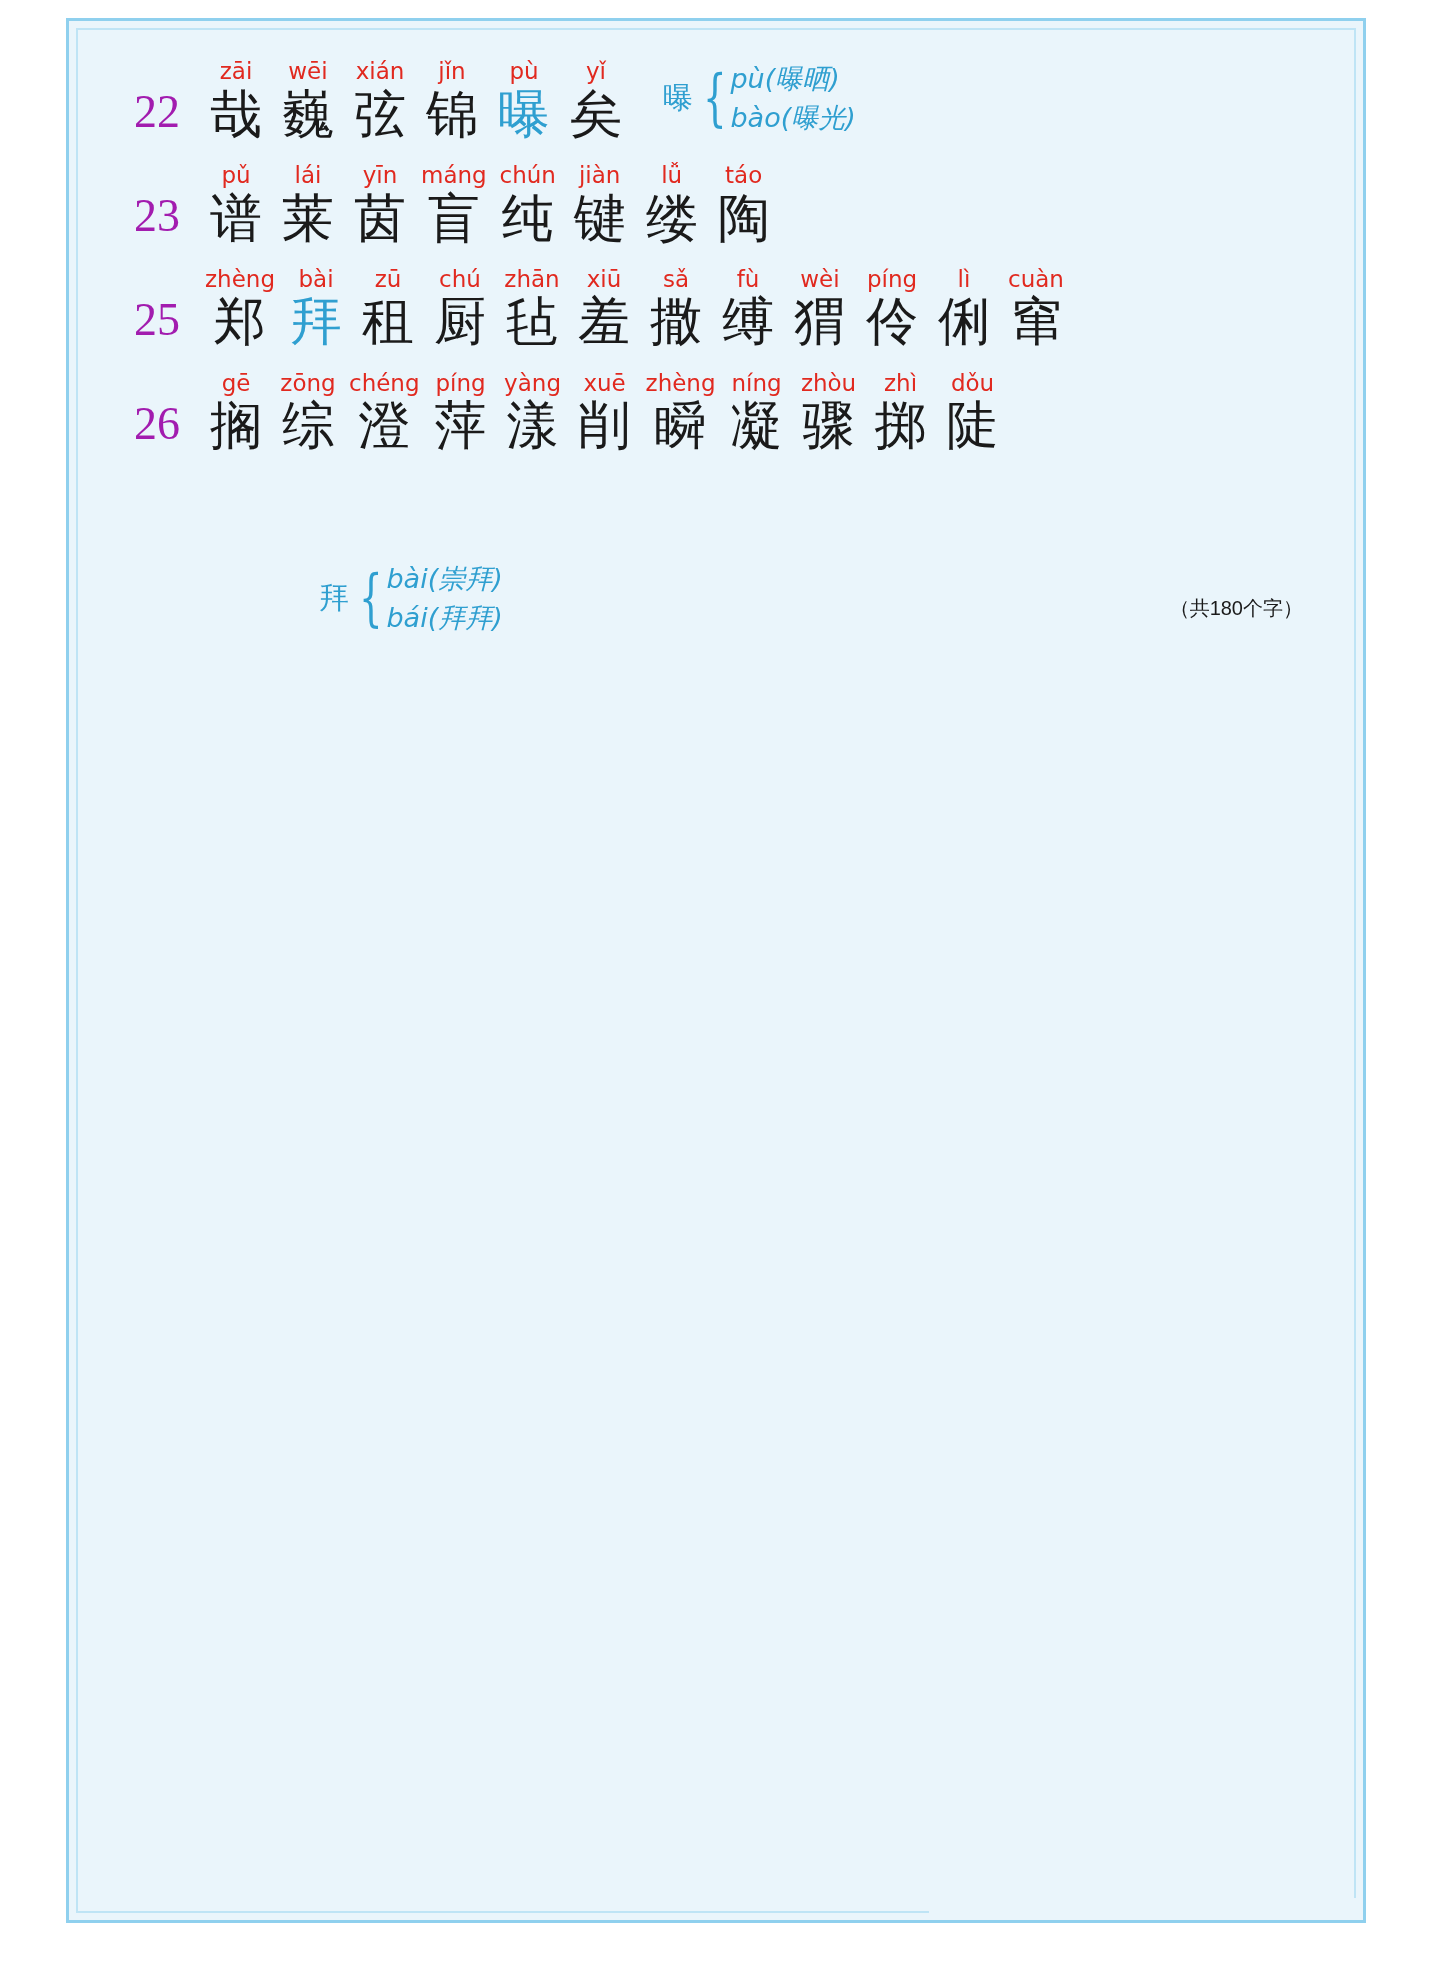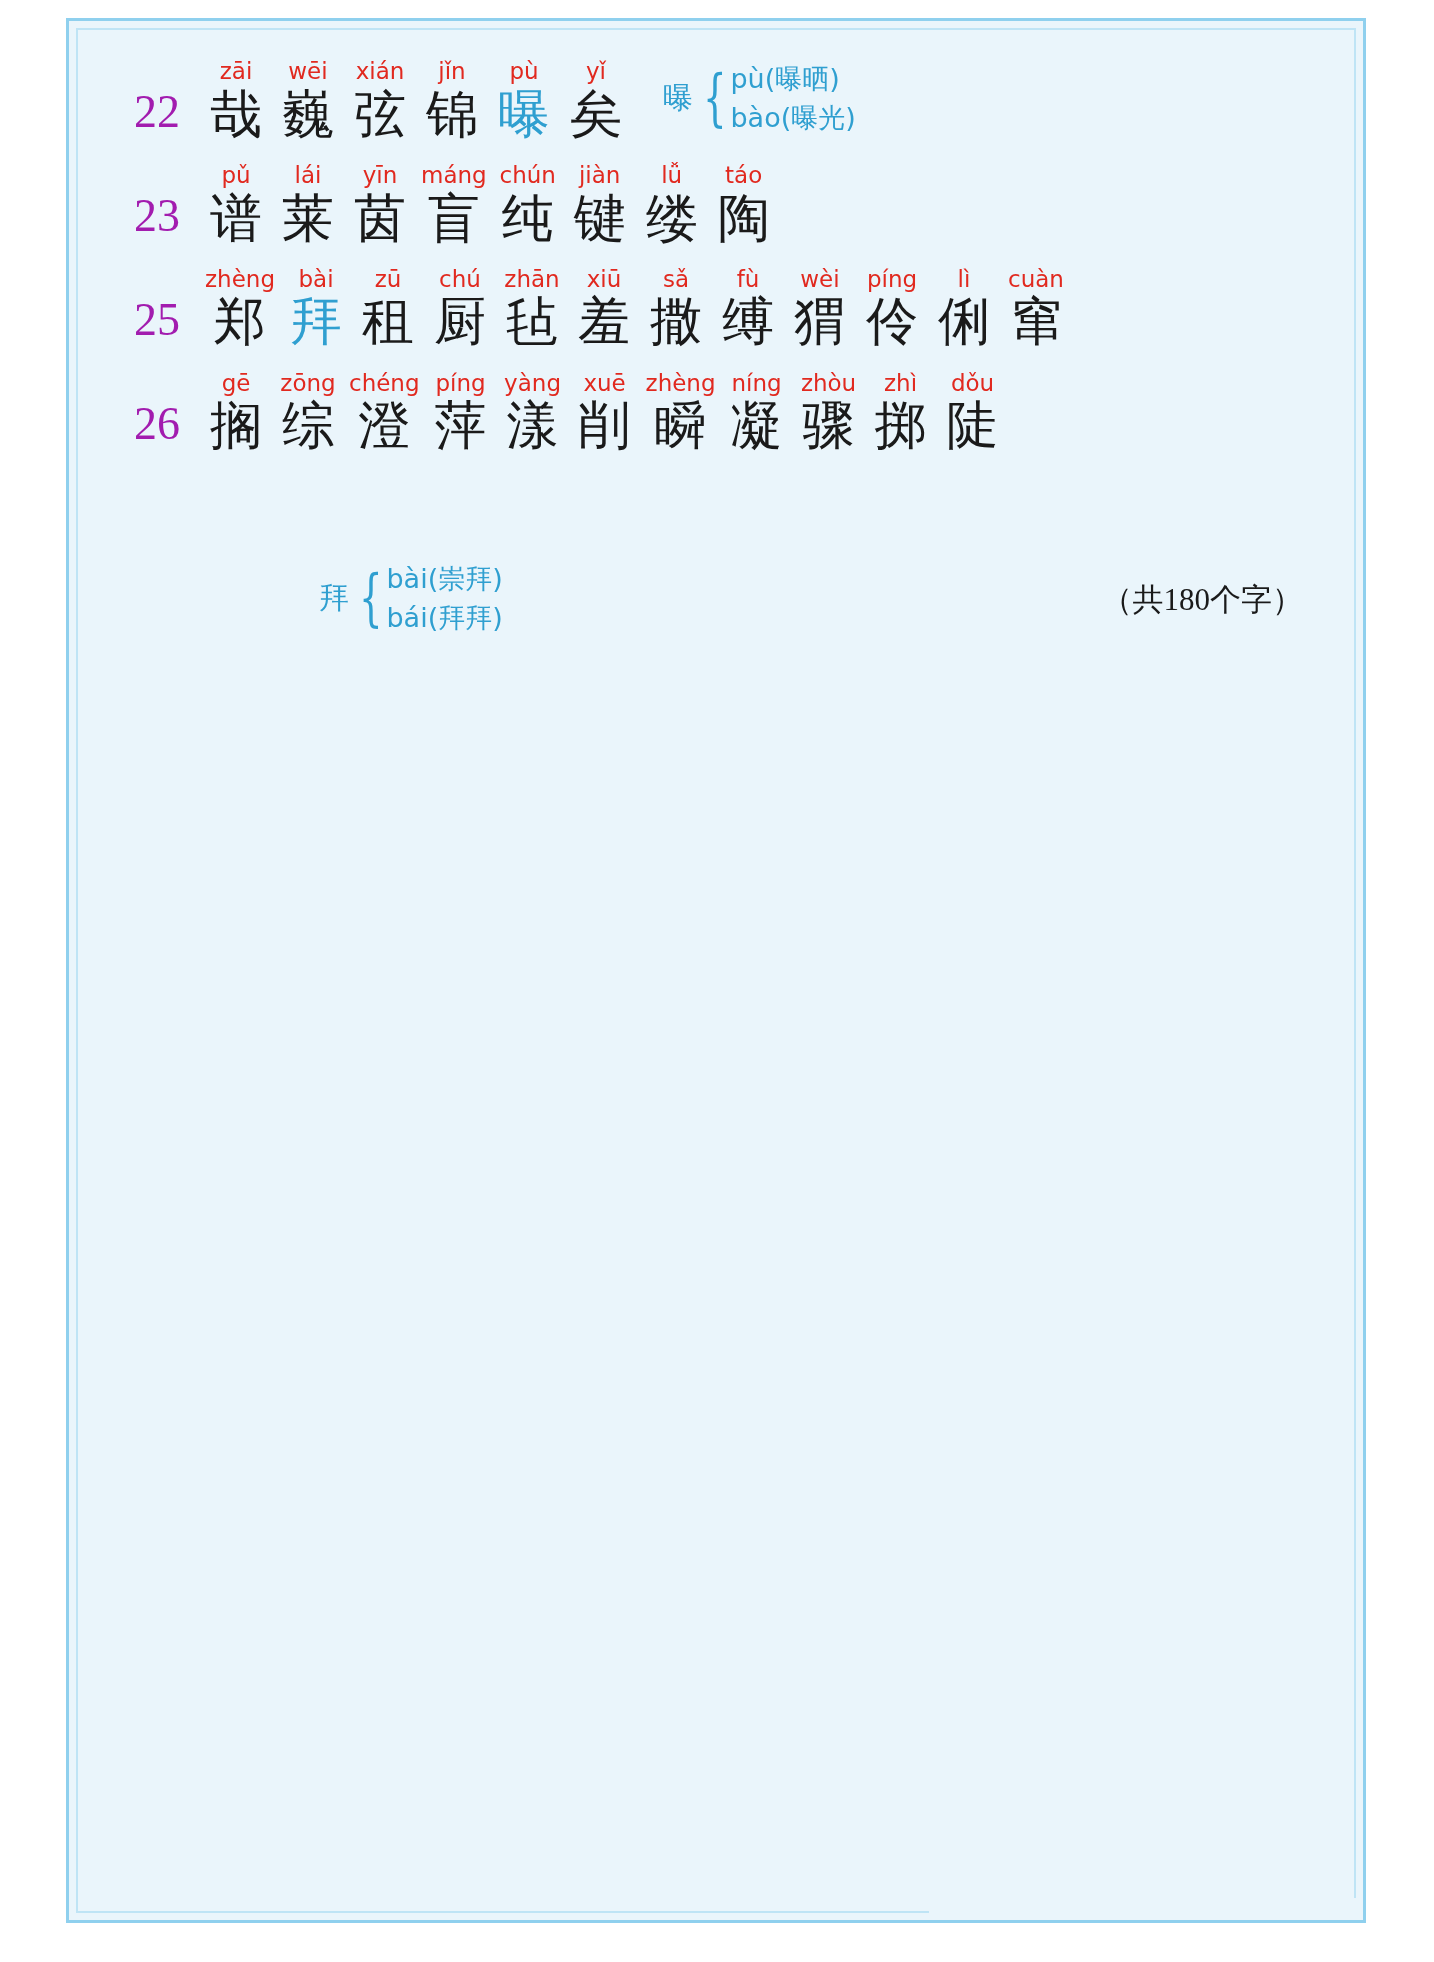--- a/index.html
+++ b/index.html
@@ -100,20 +100,21 @@
     font-size: 62px;
     color: #2f9fd0;
     line-height: 0.8;
     transform: scaleX(0.6);
     margin-right: -4px;
   }
   .poly-lines {
     display: flex;
     flex-direction: column;
     justify-content: center;
+    font-style: italic;
   }
   .poly-line {
     font-family: "DejaVu Sans", sans-serif;
     font-size: 27px;
     color: #2f9fd0;
     line-height: 1.45;
     white-space: nowrap;
   }
   .bottom-block {
     position: absolute;
@@ -124,23 +125,23 @@
   .poly-standalone {
     position: absolute;
     left: 250px;
     top: 0;
     display: flex;
     align-items: center;
   }
   .total {
     position: absolute;
     right: 60px;
-    top: 20px;
-    font-family: Liberation Serif, serif;
-    font-size: 31px;
+    top: 36px;
+    font-family: Liberation Sans, sans-serif;
+    font-size: 20px;
     color: #1a1a1a;
     white-space: nowrap;
   }
   .footer-bar {
     position: absolute;
     left: 860px;
     bottom: 0;
     width: 430px;
     height: 22px;
     background: #eaf5fb;

